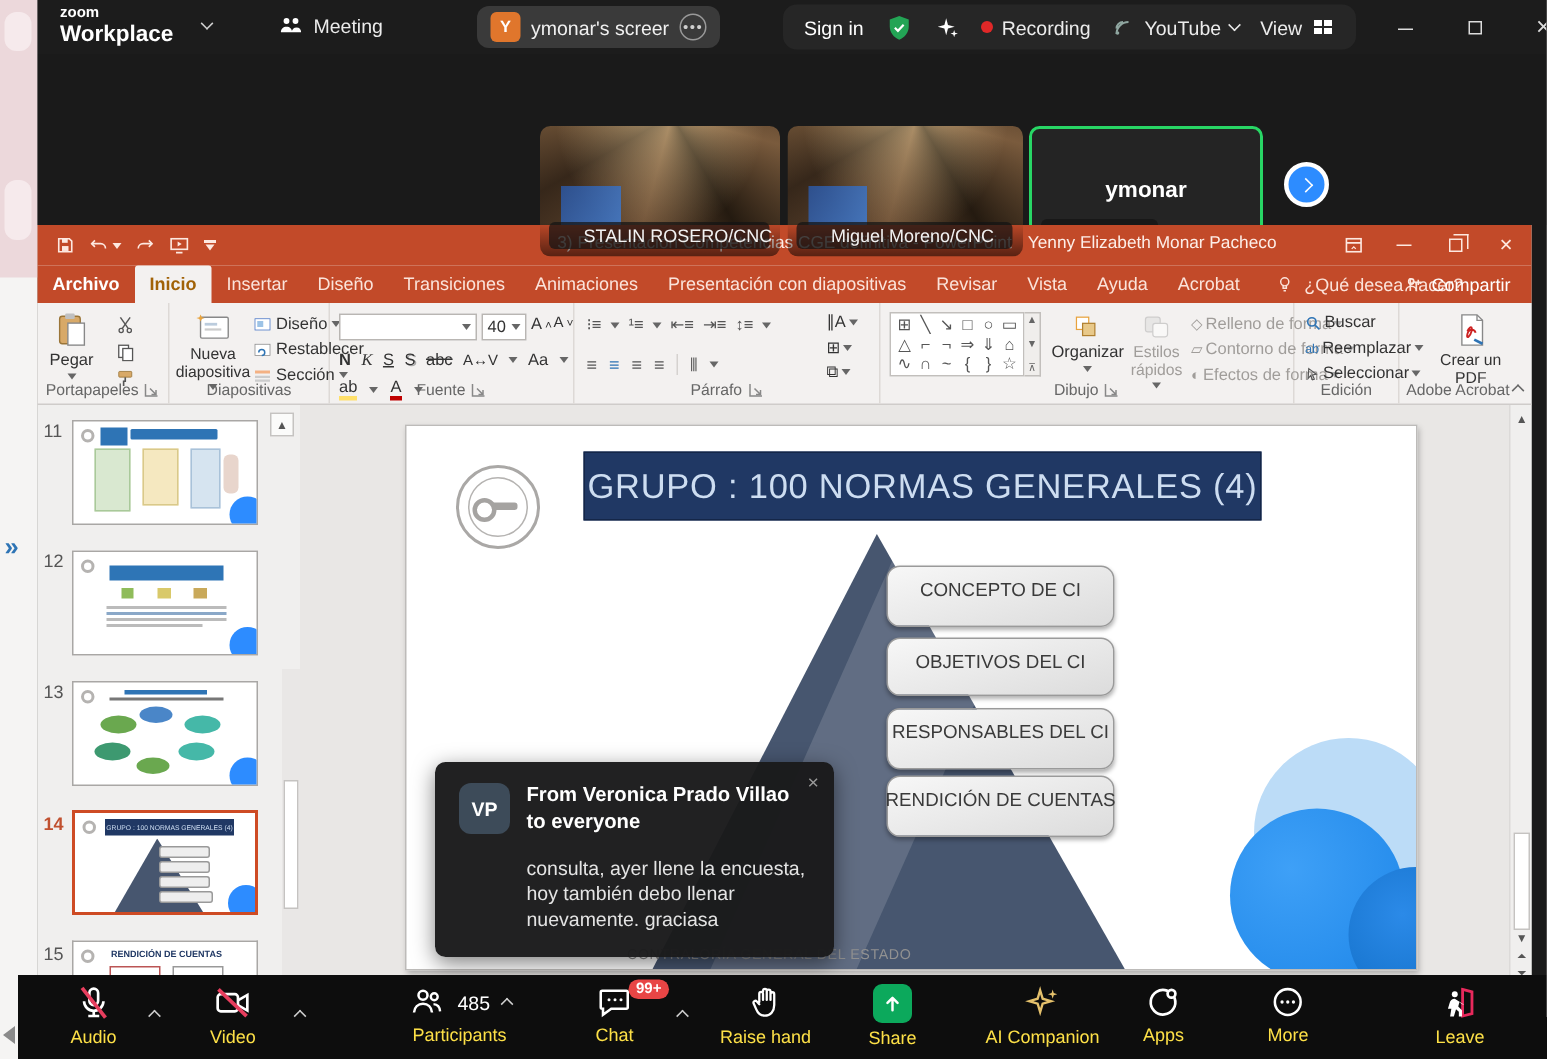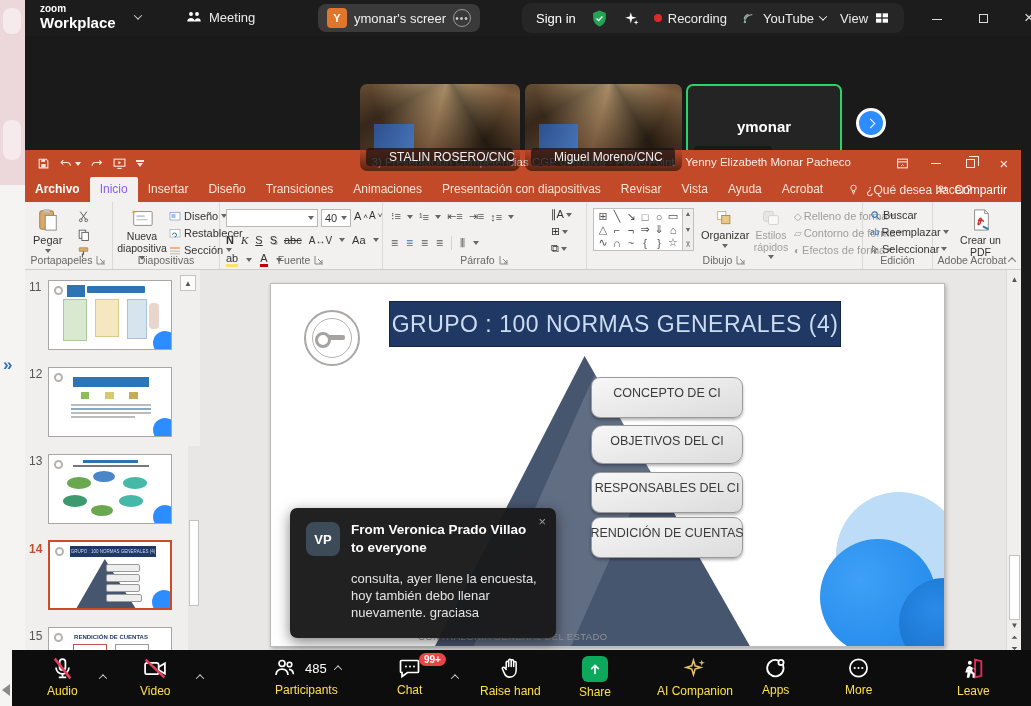--- a/index.html
+++ b/index.html
@@ -51,21 +51,21 @@
   .qat svg{display:block;}
   #ppt-title{position:absolute;left:50%;transform:translateX(-50%);top:6px;font-size:11.5px;white-space:nowrap;color:#fdeee8;}
   #ppt-account{position:absolute;right:170px;top:6px;font-size:11.5px;color:#fdeee8;white-space:nowrap;}
   .ppt-winbtns{position:absolute;right:0;top:0;height:27px;display:flex;align-items:center;}
   .ppt-winbtn{width:34px;height:27px;display:flex;align-items:center;justify-content:center;color:#fde8e0;font-size:12px;}
   .restore-sq{position:relative;width:9px;height:9px;border:1.2px solid #fde8e0;background:#c24a29;}
   .restore-sq::before{content:"";position:absolute;left:2px;top:-4px;width:9px;height:9px;border:1.2px solid #fde8e0;border-bottom:none;border-left:none;}
 
   #ppt-menubar{position:absolute;left:0;top:27px;width:100%;height:25px;background:#c24a29;display:flex;align-items:center;font-size:12px;color:#fbe3da;}
   .mtab{padding:5px 10px 6px 10px;white-space:nowrap;}
-  .mtab.active{background:#f3f1f0;color:#8b5cf6;font-weight:400;border-radius:2px 2px 0 0;}
+  .mtab.active{background:#f3f1f0;color:#a16207;font-weight:700;border-radius:2px 2px 0 0;}
   #tellme{display:flex;align-items:center;gap:6px;margin-left:14px;color:#fbe3da;}
   #compartir{position:absolute;right:14px;display:flex;align-items:center;gap:5px;color:#ffffff;}
 
   #ppt-ribbon{position:absolute;left:0;top:52px;width:100%;height:68px;background:#f3f1f0;border-bottom:1px solid #cfccca;font-size:11px;color:#444;}
   .rgroup{position:absolute;top:0;height:67px;border-right:1px solid #ddd9d6;}
   .glabel{position:absolute;bottom:3px;left:0;right:0;text-align:center;font-size:10.5px;color:#666;display:flex;justify-content:center;align-items:center;gap:4px;}
   .bigbtn{display:flex;flex-direction:column;align-items:center;font-size:11px;color:#333;gap:2px;text-align:center;line-height:1.15;}
   .tri{display:inline-block;width:0;height:0;border-left:3px solid transparent;border-right:3px solid transparent;border-top:4px solid #666;}
   .smrow{display:flex;align-items:center;gap:2px;font-size:11px;color:#333;white-space:nowrap;}
   .combo{background:#fff;border:1px solid #b9b6b3;height:18px;display:flex;align-items:center;justify-content:space-between;padding:0 3px;font-size:11px;color:#333;}
@@ -644,21 +644,21 @@
             </div>
           </div>
         <div id="slide-title">GRUPO : 100 NORMAS GENERALES (4)</div>
         <div id="pyramid"></div>
 
         <div class="deco-circ" style="left:565px;top:208px;width:126px;height:126px;background:#bcdcf7;"></div>
         <div class="deco-circ" style="left:549px;top:255px;width:116px;height:116px;background:radial-gradient(circle at 35% 35%, #3ea0f7, #1e86e8);"></div>
         <div class="deco-circ" style="left:628px;top:294px;width:90px;height:90px;background:radial-gradient(circle at 40% 35%, #2b8ae8, #0f6cc4);"></div>
 
         <div class="pyr-box" style="top:93px;height:41px;">CONCEPTO DE CI</div>
-        <div class="pyr-box" style="top:141px;height:39px;border-radius:12px;">OBJETIVOS DEL CI</div>
+        <div class="pyr-box" style="top:141px;height:39px;">OBJETIVOS DEL CI</div>
         <div class="pyr-box" style="top:188px;height:41px;">RESPONSABLES DEL CI</div>
         <div class="pyr-box" style="top:233px;height:41px;">RENDICIÓN DE CUENTAS</div>
 
         <div id="slide-footer">CONTRALORÍA GENERAL DEL ESTADO</div>
       </div>
     </div>
 
     <div id="main-scroll">
       <span class="scr-btn" style="top:2px;">▲</span>
       <div class="sthumb"></div>

